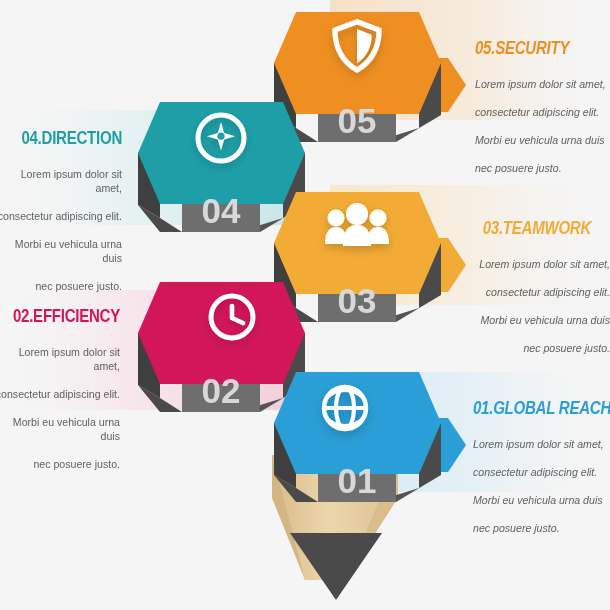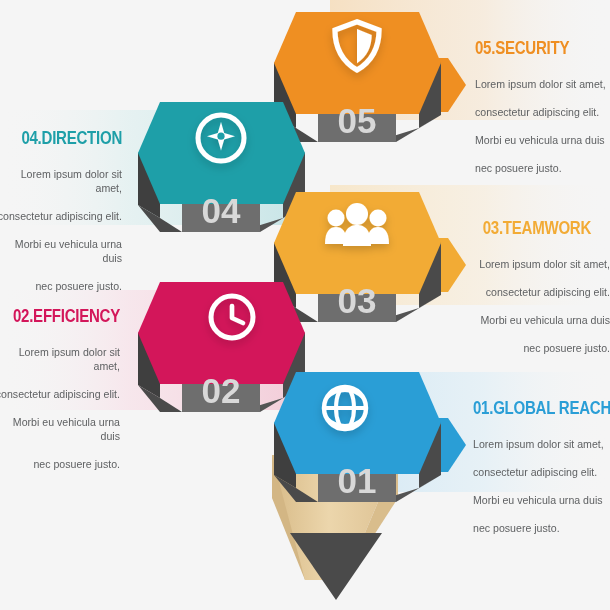--- a/index.html
+++ b/index.html
@@ -12,21 +12,21 @@
     position:relative;
   }
   #stage{
     position:absolute;left:0;top:0;width:610px;height:610px;
     background:#f5f5f5;
     overflow:hidden;
   }
   .svg-layer{position:absolute;left:0;top:0;width:610px;height:610px;}
 
   .textblock{position:absolute;}
-  .tb-right{text-align:left;}
+  .tb-right{text-align:left;font-style:italic;}
   .tb-left{text-align:right;}
   .tb-title{
     font-family:"Liberation Sans","DejaVu Sans",sans-serif;
     font-weight:bold;
     font-size:17.5px;
     letter-spacing:-0.3px;
     transform:scaleX(0.86);
     transform-origin:left center;
     white-space:nowrap;
     margin:0 0 5px 0;

